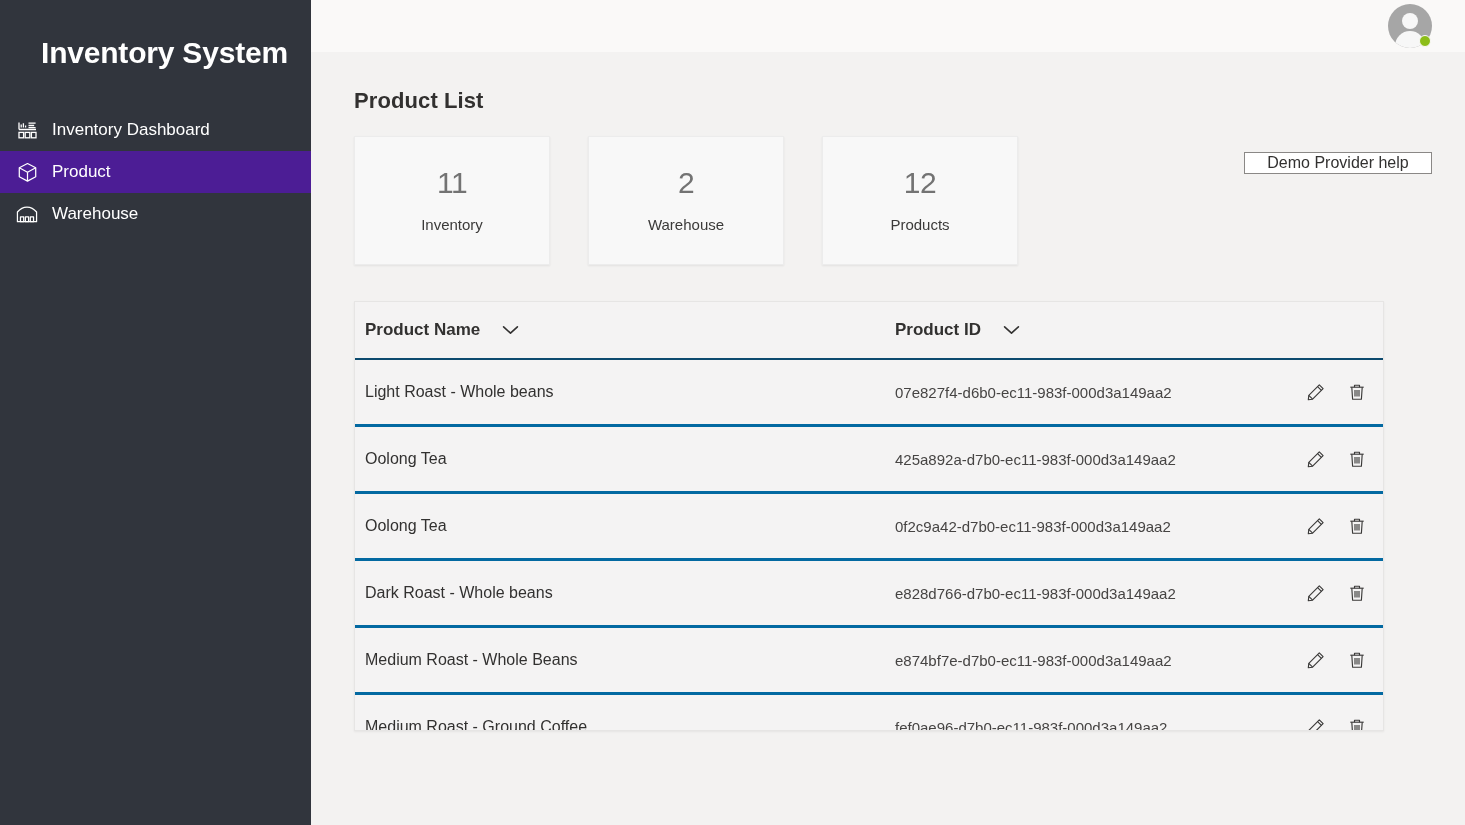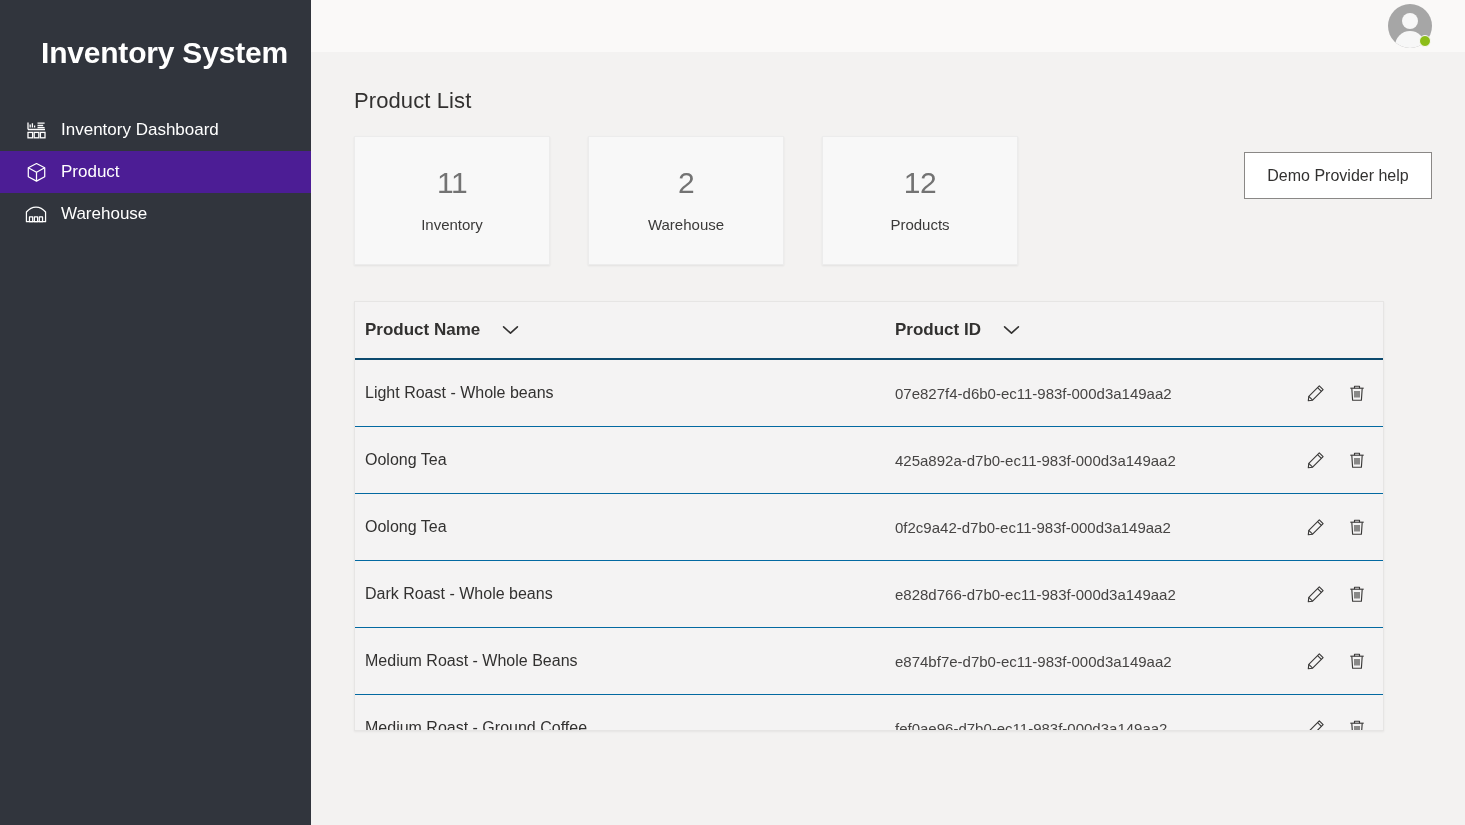--- a/index.html
+++ b/index.html
@@ -24,21 +24,21 @@
     font-weight: 600;
     letter-spacing: -0.2px;
     padding: 36px 0 0 41px;
     white-space: nowrap;
   }
   #nav { margin-top: 39px; }
   .nav-item {
     display: flex;
     align-items: center;
     height: 42px;
-    padding-left: 22px;
+    padding-left: 13px;
     color: #ffffff;
     font-size: 17px;
     cursor: pointer;
     user-select: none;
   }
   .nav-item .nav-icon {
     width: 28px; height: 24px;
     display: flex; align-items: center; justify-content: center;
     margin-right: 11px;
     flex: 0 0 28px;
@@ -92,30 +92,30 @@
     background: #8cbd18;
     right: 1px; bottom: 1px;
     border: 1.5px solid #faf9f8;
   }
 
   #content { position: relative; padding: 0 0 0 43px; }
 
   #page-title {
     font-size: 22px;
     color: #323130;
-    font-weight: 400;
+    font-weight: 700;
     margin-top: 36px;
     letter-spacing: 0.1px;
   }
 
   #help-button {
     position: absolute;
     right: 33px;
     top: 64px;
-    width: 188px; height: 47px;
+    width: 188px; height: 22px;
     background: #ffffff;
     border: 1px solid #8a8886;
     color: #323130;
     font-size: 16px;
     font-family: "Liberation Sans", sans-serif;
     display: flex; align-items: center; justify-content: center;
     cursor: pointer;
   }
 
   
@@ -177,21 +177,21 @@
     user-select: none;
   }
   .th.name-col { width: 540px; padding-left: 10px; }
   .th.id-col { width: 400px; align-items: center; }
   .th .sort-chevron { margin-left: 22px; display: flex; align-items: center; }
 
   .trow {
     display: flex;
     align-items: center;
     height: 67px;
-    border-bottom: 1px solid #0369a1;
+    border-bottom: 3px solid #0369a1;
     background: #f4f3f3;
     cursor: default;
   }
   .td-name {
     width: 540px;
     padding-left: 10px;
     font-size: 16px;
     color: #323130;
   }
   .td-id {

